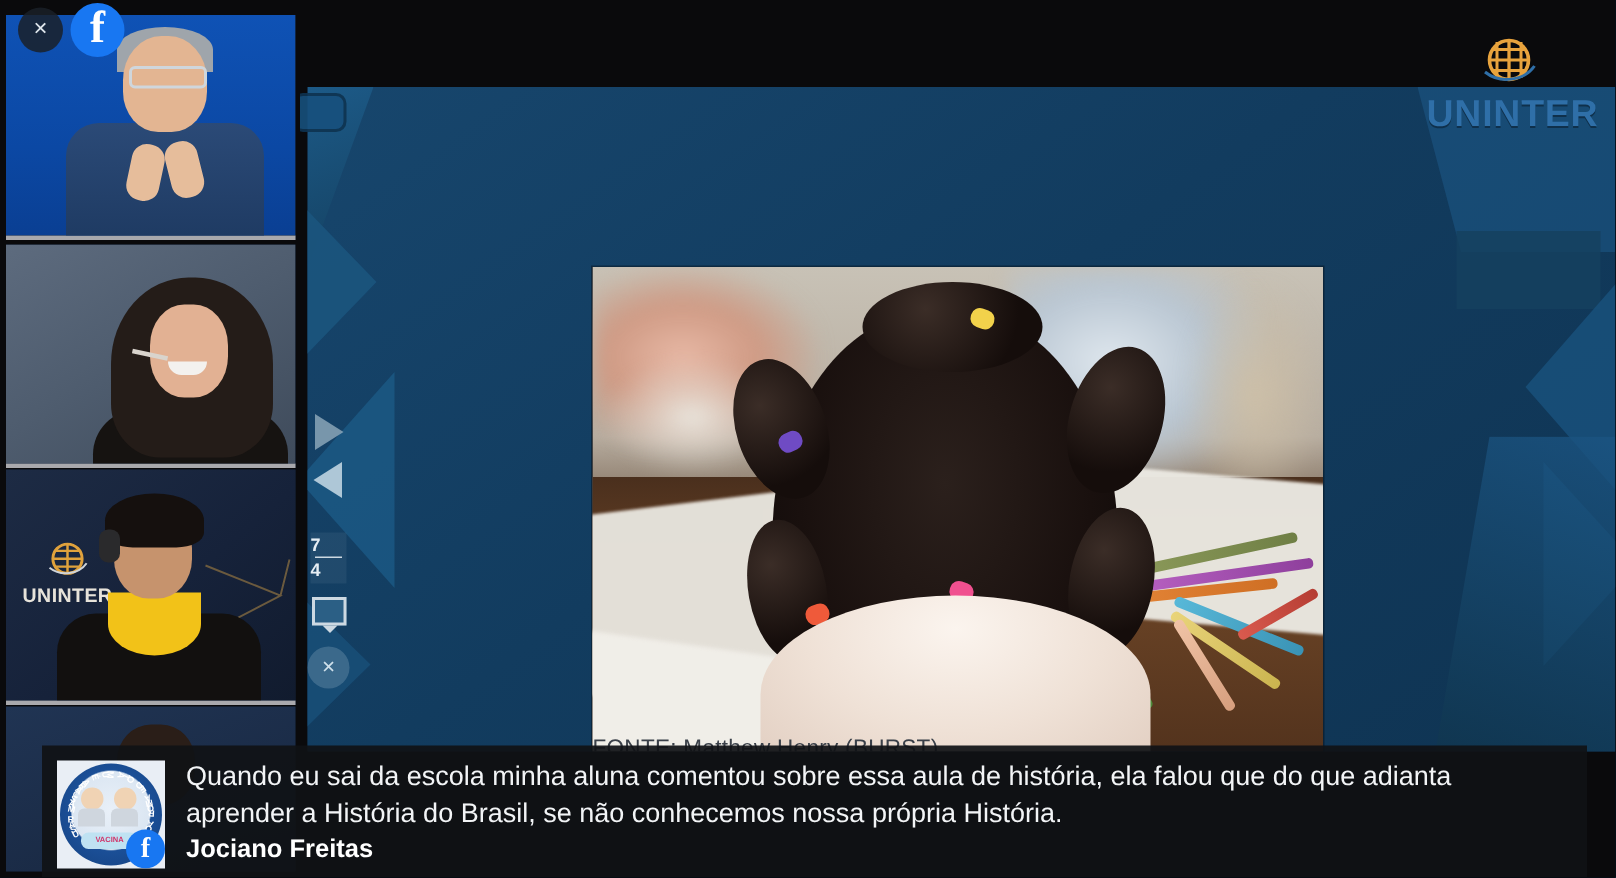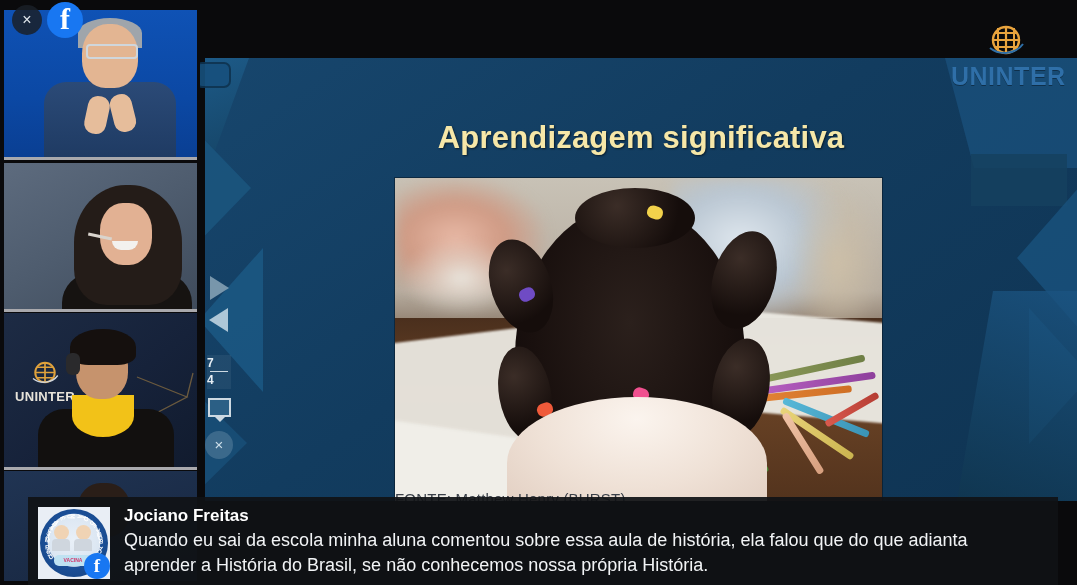--- a/index.html
+++ b/index.html
@@ -373,21 +373,20 @@
     <div class="tri-left-top"></div>
     <div class="chev chev-a"></div>
     <div class="chev chev-b"></div>
     <div class="chev chev-c"></div>
     <div class="rpanel"></div>
     <div class="rpanel2"></div>
     <div class="chev rchev-a"></div>
     <div class="chev rchev-b"></div>
     <div class="rstripe"></div>
 
-    <div id="slide-title">Aprendizagem significativa</div>
 
     <div id="slide-photo">
       <div class="ph ph-wall"></div>
       <div class="ph ph-blur-l"></div>
       <div class="ph ph-blur-l2"></div>
       <div class="ph ph-blur-r"></div>
       <div class="ph ph-blur-r2"></div>
       <div class="ph ph-desk"></div>
       <div class="ph ph-paper-l"></div>
       <div class="ph ph-paper-r"></div>
@@ -547,18 +546,18 @@
         <div class="av-p av-pr">
             <div class="h"></div>
             <div class="b"></div>
           </div>
       </div>
       <div class="av-mask"></div>
       <div class="av-mask-label">VACINA</div>
       <div class="av-fb">f</div>
     </div>
     <div id="caption-text">
+      <div id="caption-body">Quando eu sai da escola minha aluna comentou sobre essa aula de história, ela falou que do que adianta aprender a História do Brasil, se não conhecemos nossa própria História.</div>
       <div id="caption-author">Jociano Freitas</div>
-      <div id="caption-body">Quando eu sai da escola minha aluna comentou sobre essa aula de história, ela falou que do que adianta aprender a História do Brasil, se não conhecemos nossa própria História.</div>
     </div>
   </div>
 
 </div>
 
 </body></html>

